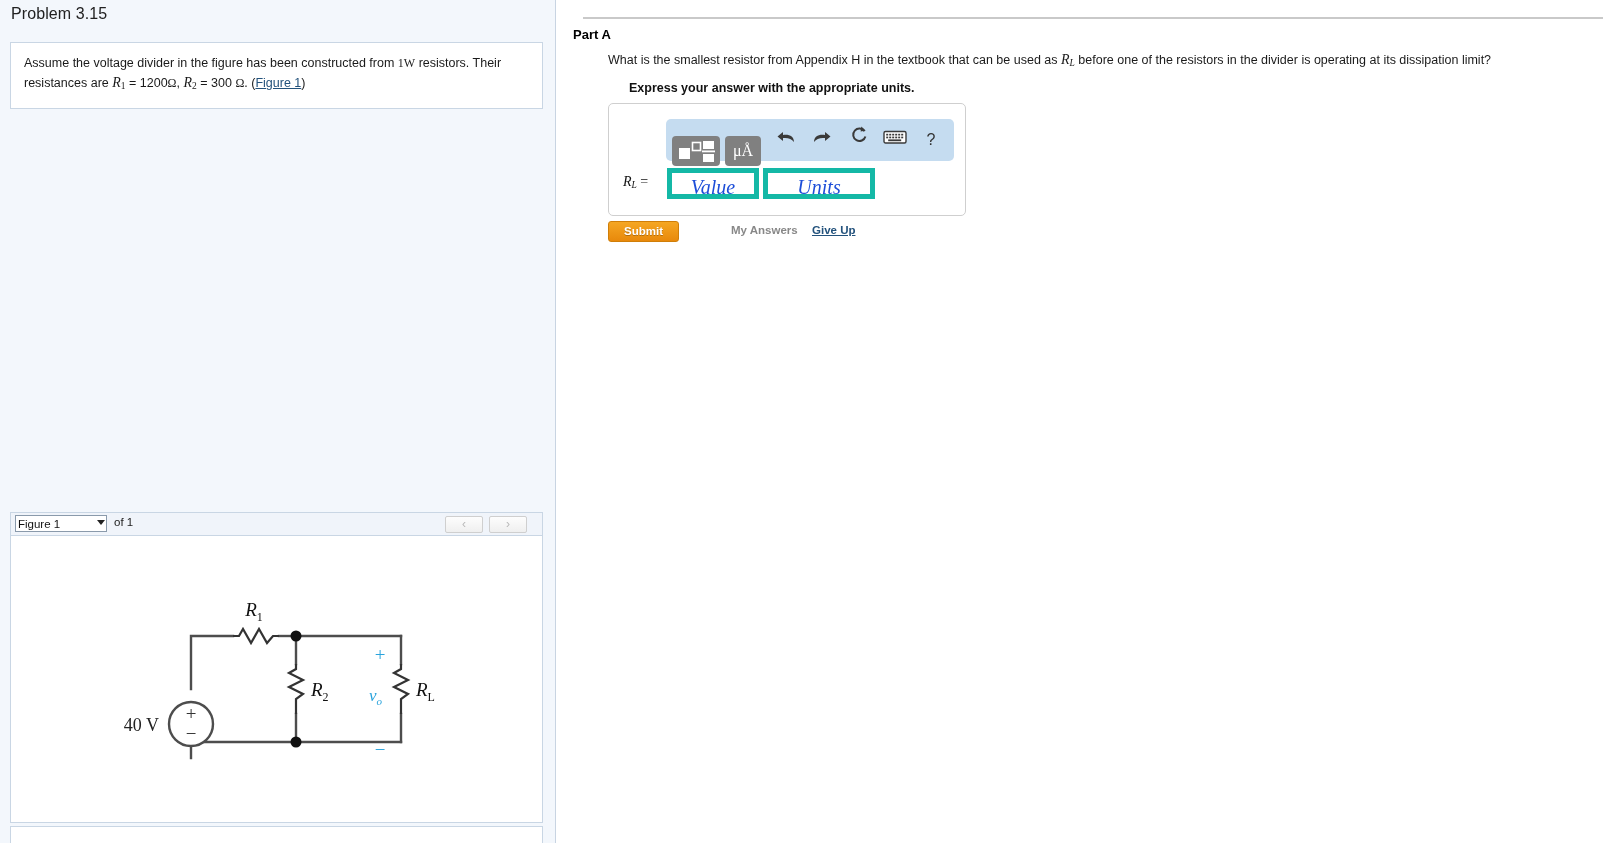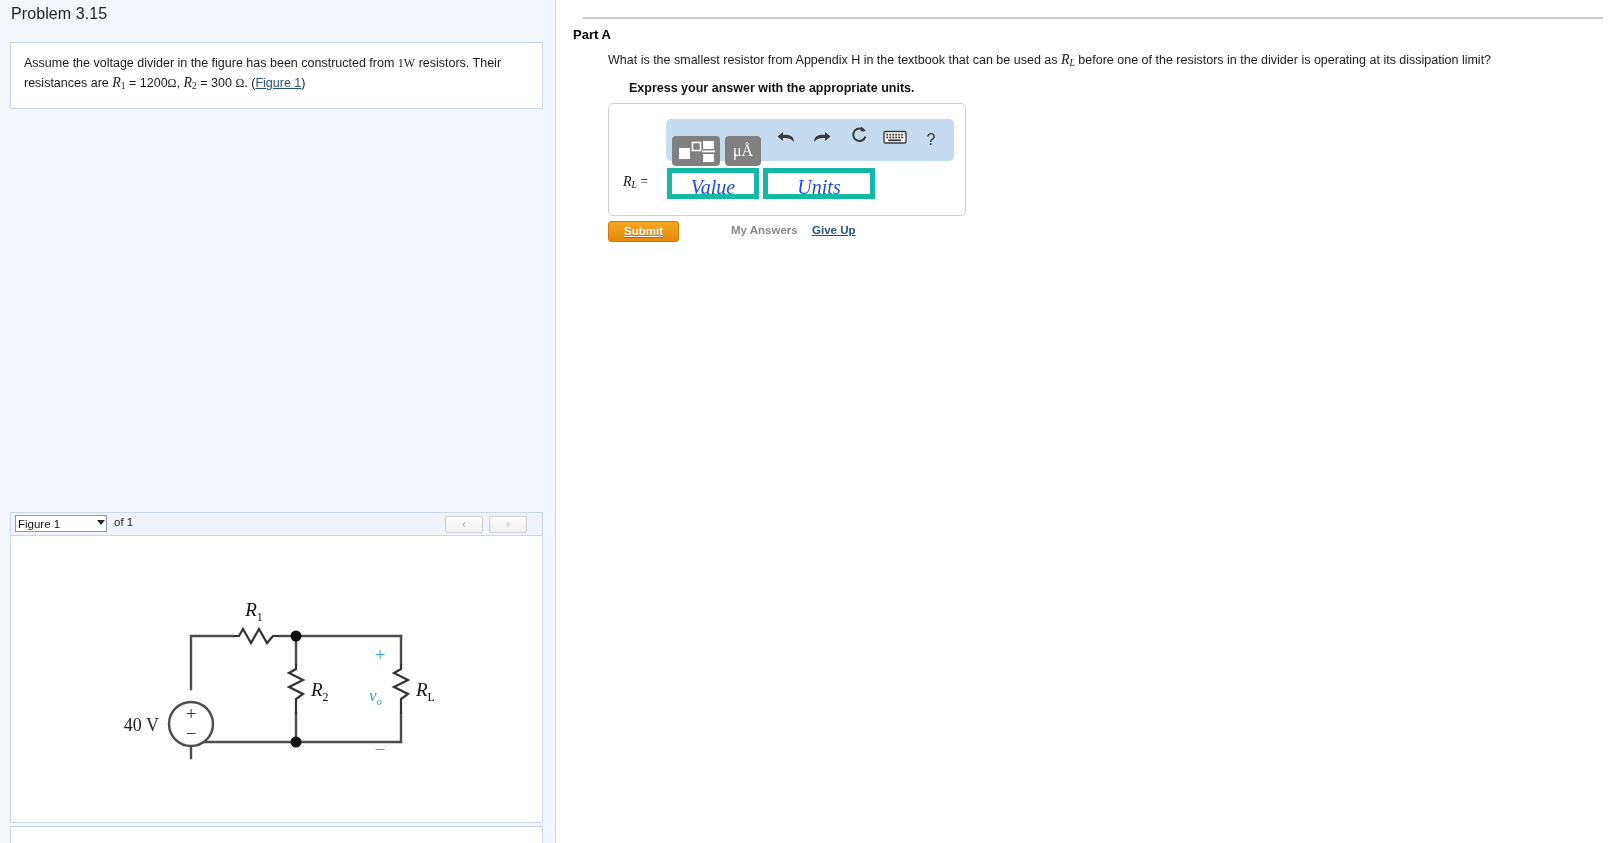--- a/index.html
+++ b/index.html
@@ -158,21 +158,20 @@
   
   #submit-button{
     position:absolute;left:51px;top:221px;width:71px;height:21px;
     background:linear-gradient(#f5a623,#e8890b);
     border:1px solid #d07e08;border-radius:3px;
     box-sizing:border-box;
     color:#ffffff;font-size:11.5px;font-weight:bold;
     text-align:center;line-height:19px;
     text-shadow:0 1px 0 rgba(0,0,0,.25);
     cursor:pointer;
-    text-decoration:underline;
   }
   #my-answers{
     position:absolute;left:174px;top:224px;
     font-size:11.5px;font-weight:bold;color:#888;
   }
   #give-up{
     position:absolute;left:255px;top:224px;
     font-size:11.5px;font-weight:bold;color:#23527c;
     text-decoration:underline;cursor:pointer;
   }

